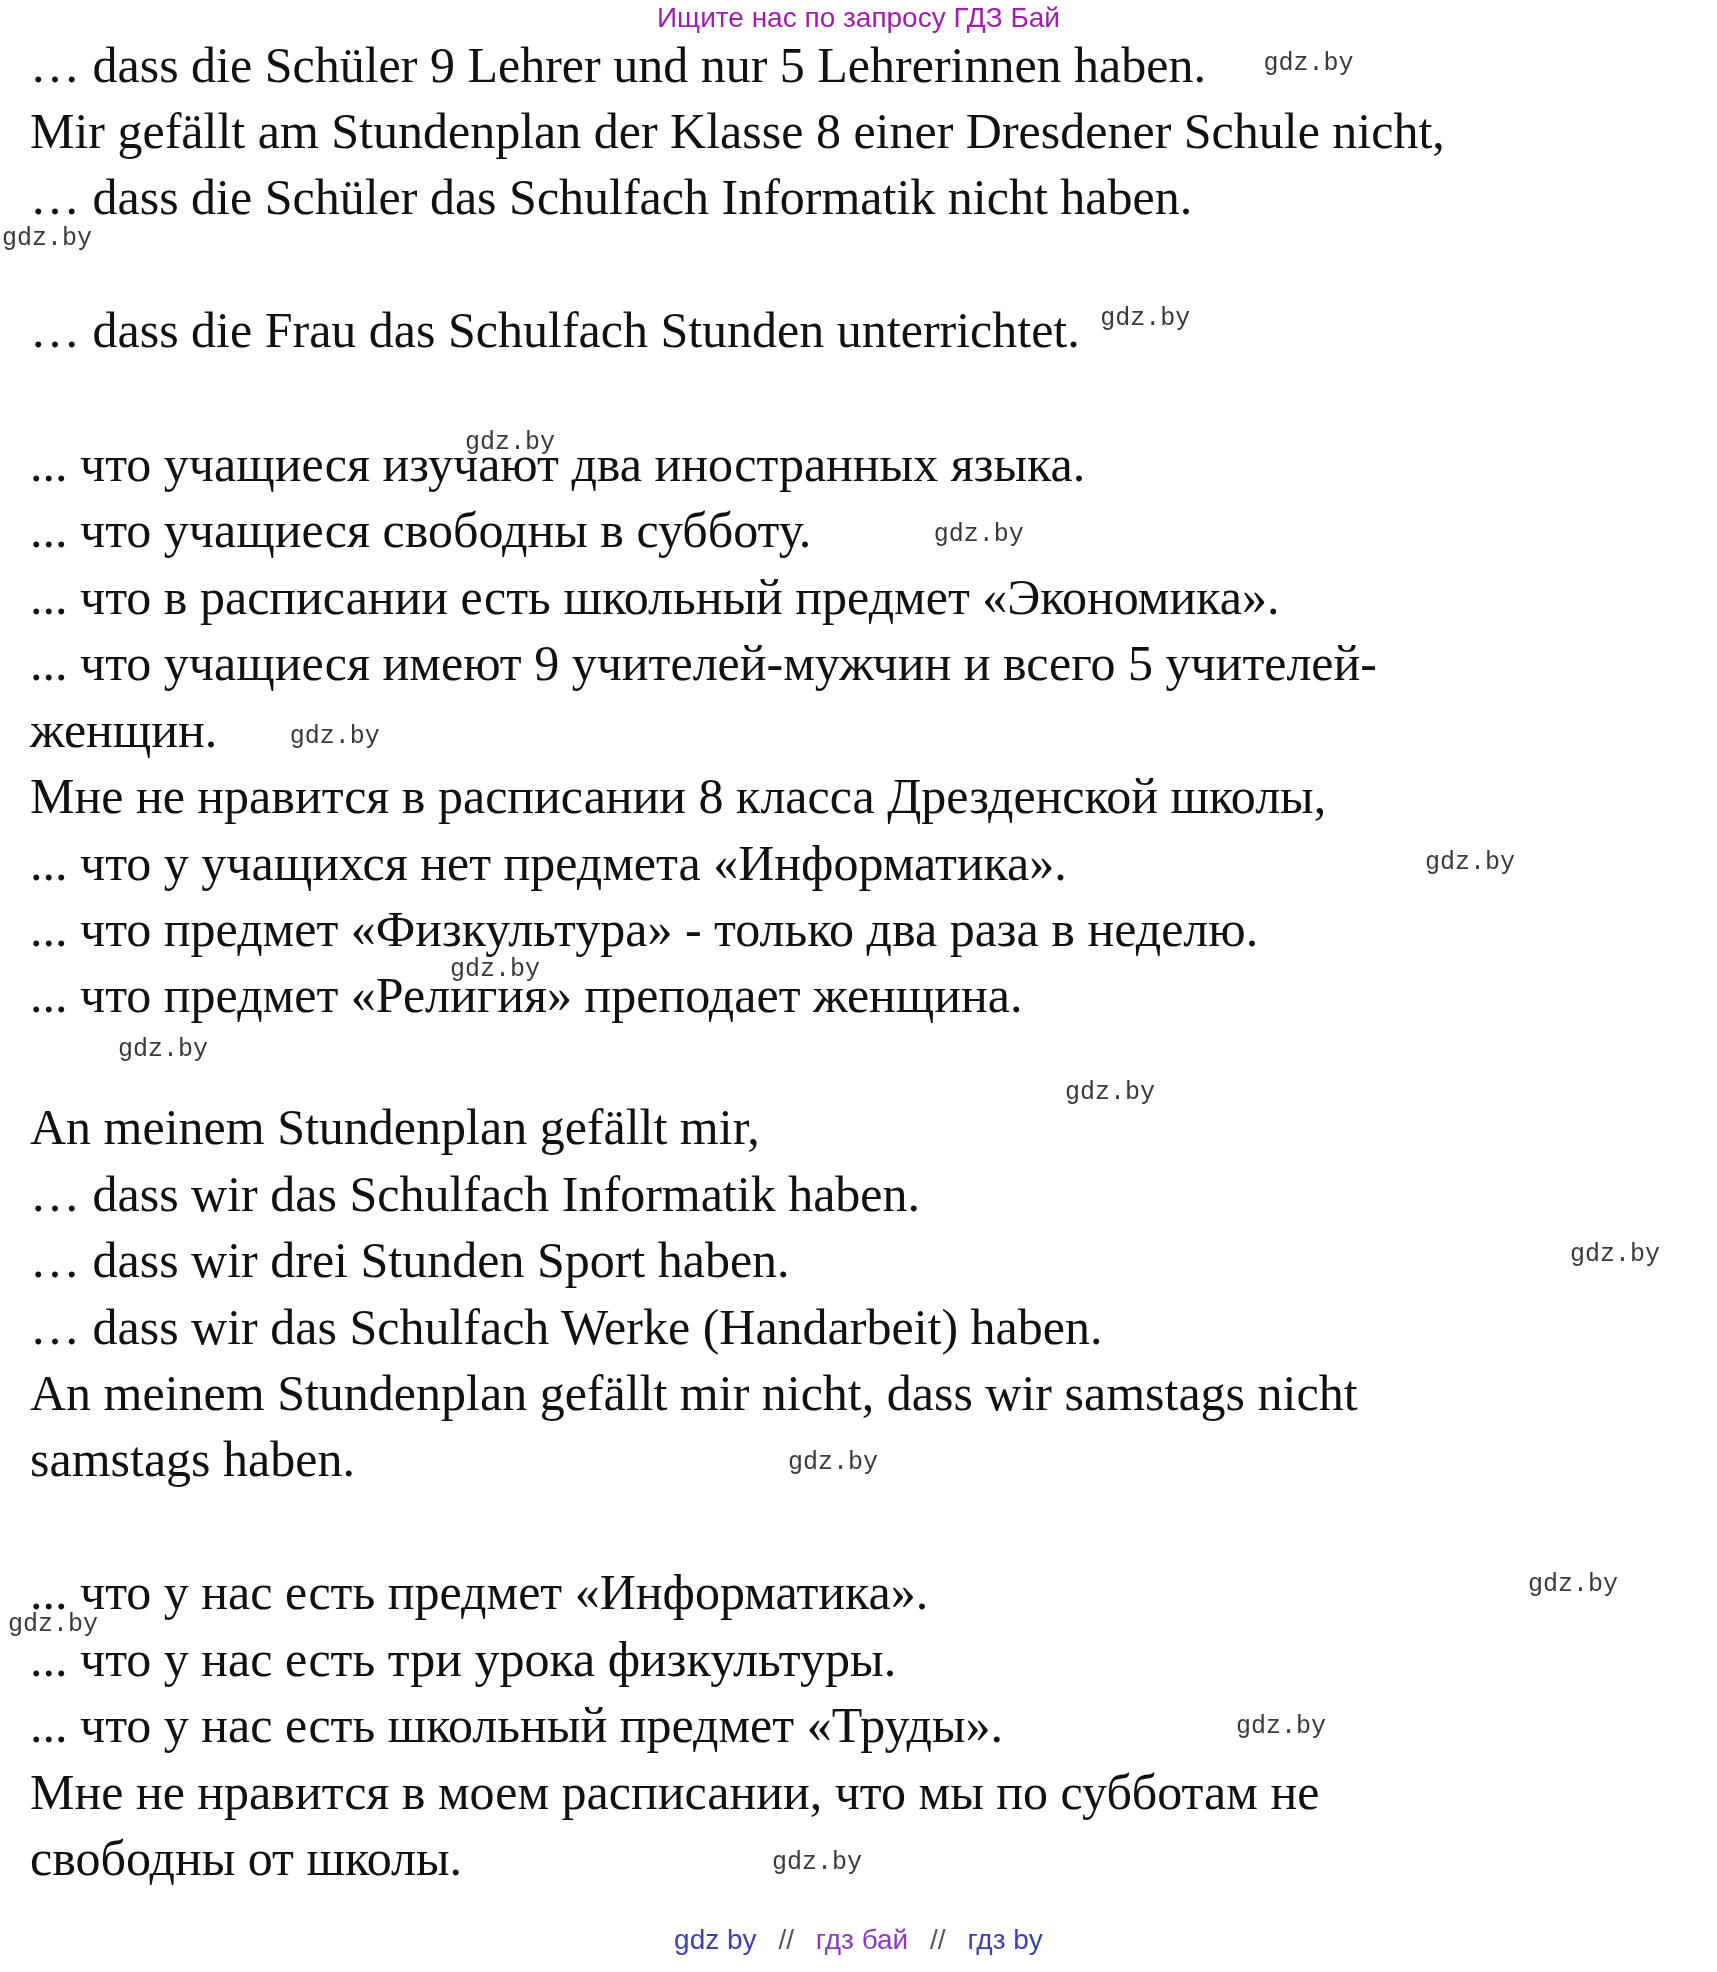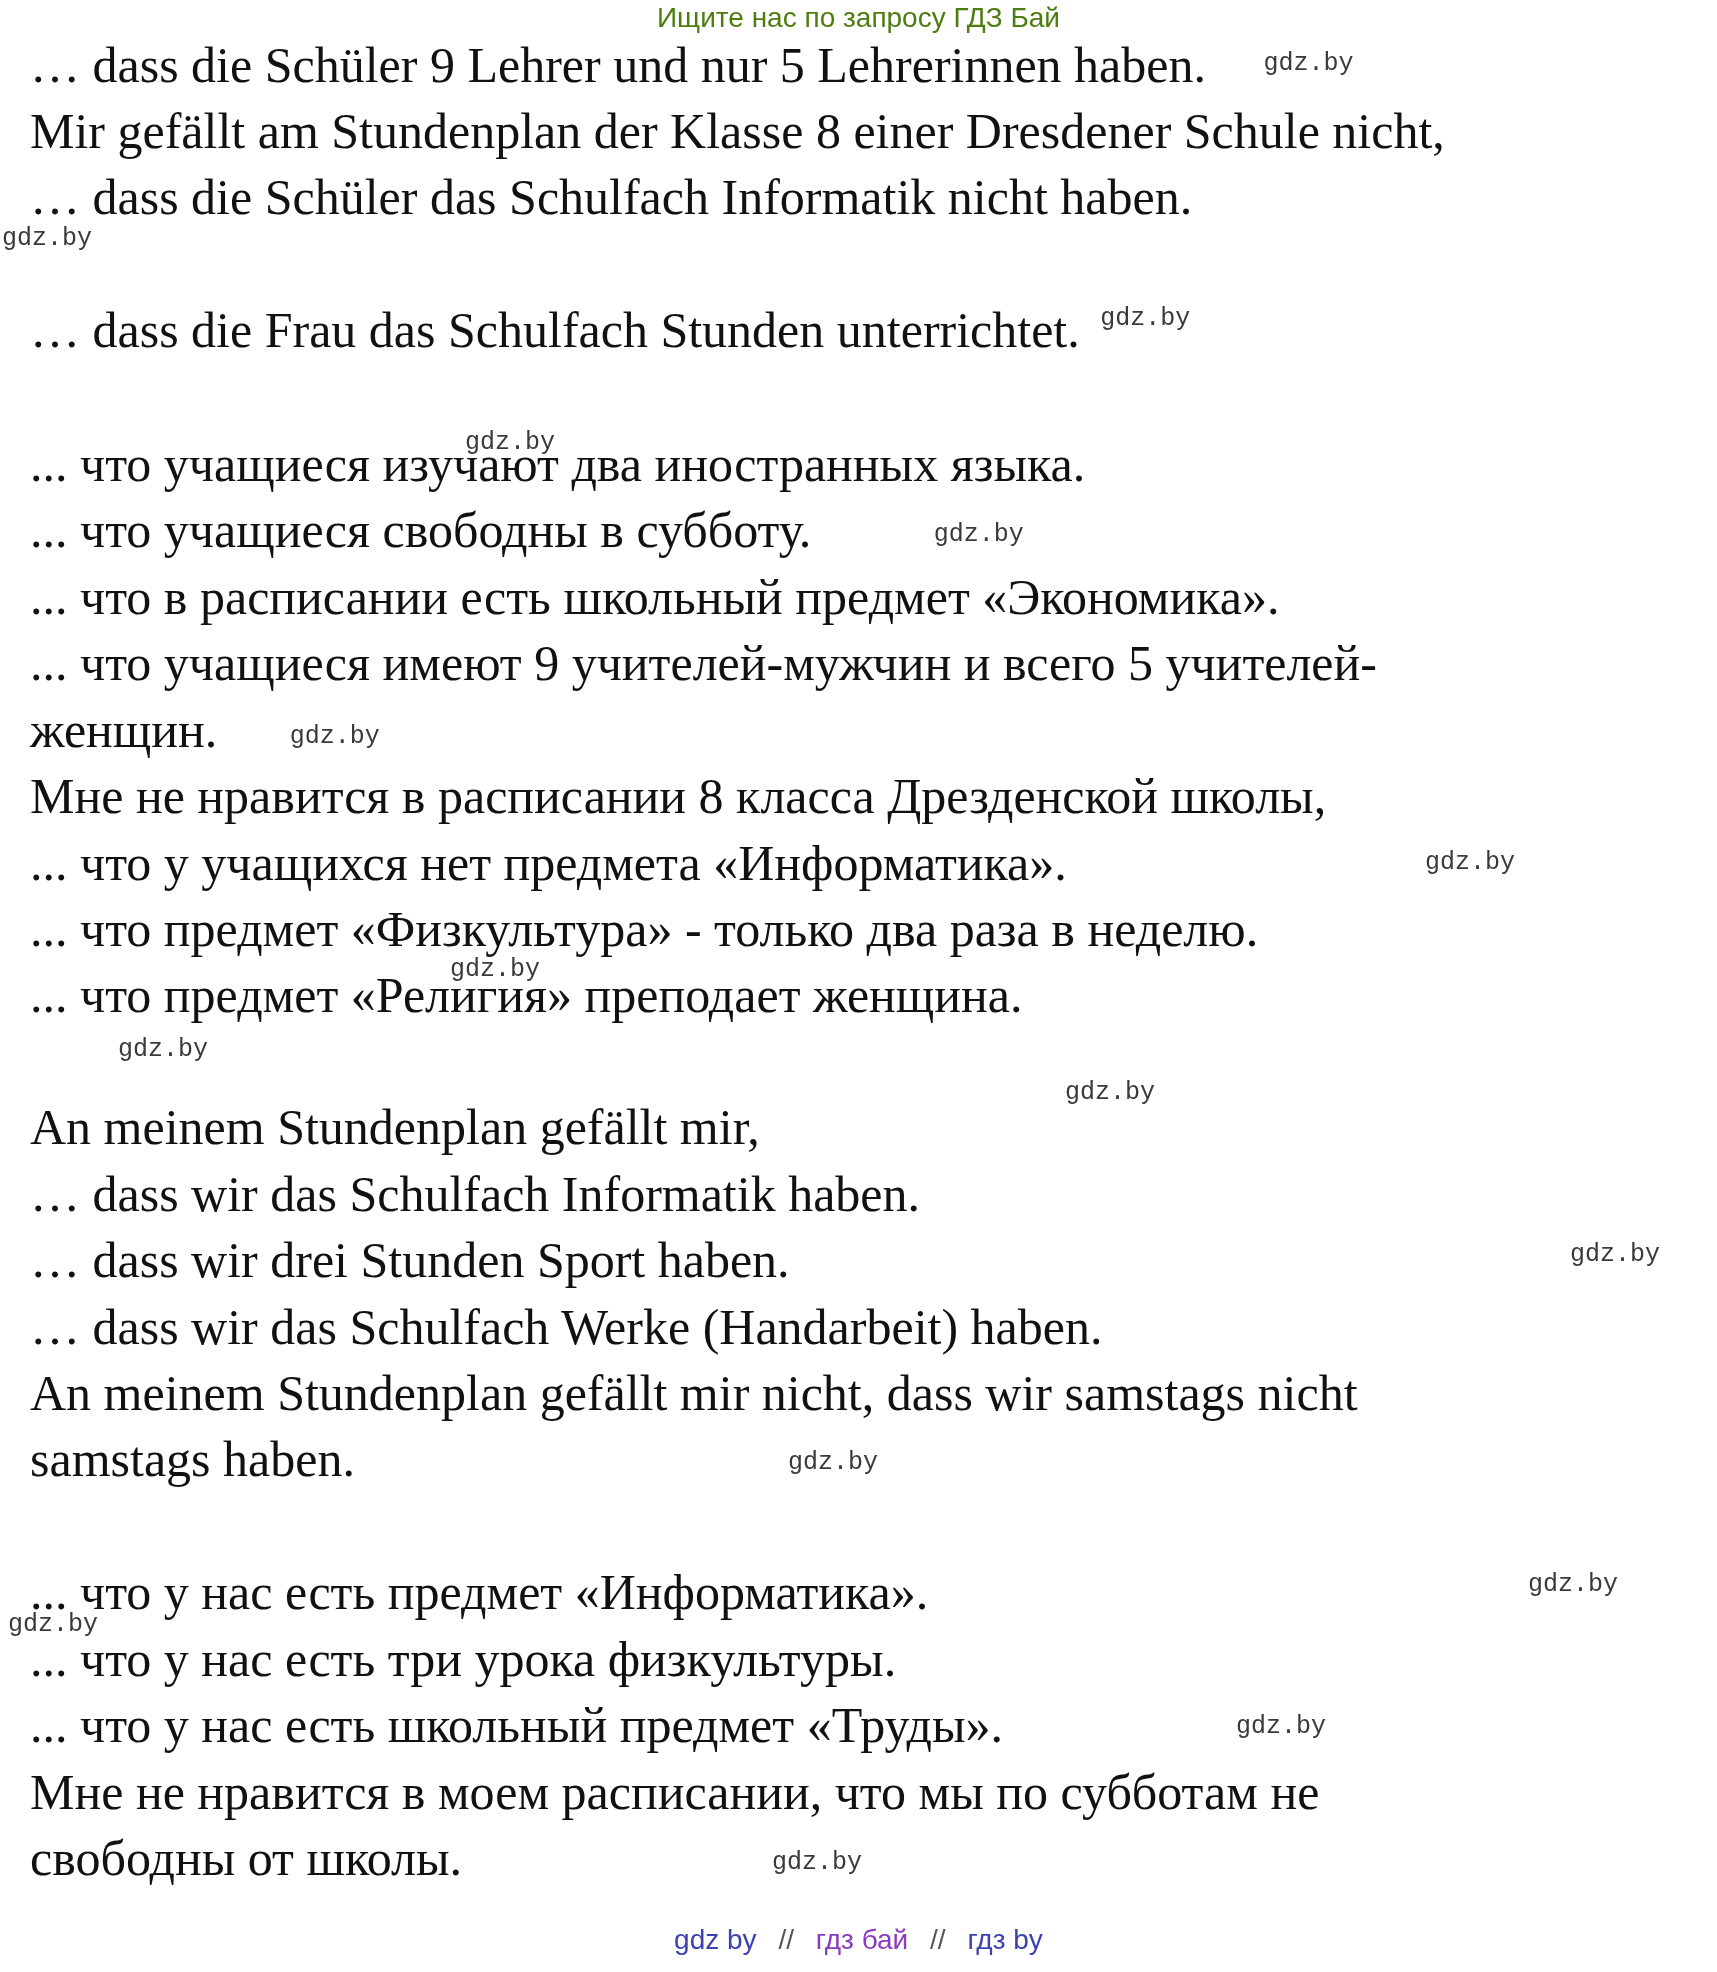--- a/index.html
+++ b/index.html
@@ -9,21 +9,21 @@
     background:#ffffff;
     overflow:hidden;
     font-family:"Liberation Serif", serif;
     color:#111111;
   }
   .header{
     position:absolute;top:2px;left:0;width:100%;
     text-align:center;
     font-family:"Liberation Sans", sans-serif;
     font-size:28px;
-    color:#4d7c0f;
+    color:#a21caf;
   }
   .line{
     position:absolute;left:30px;
     font-size:50px;
     line-height:1.1;
     white-space:nowrap;
   }
   .wm{
     font-family:Liberation Mono, monospace;
     font-size:25px;

